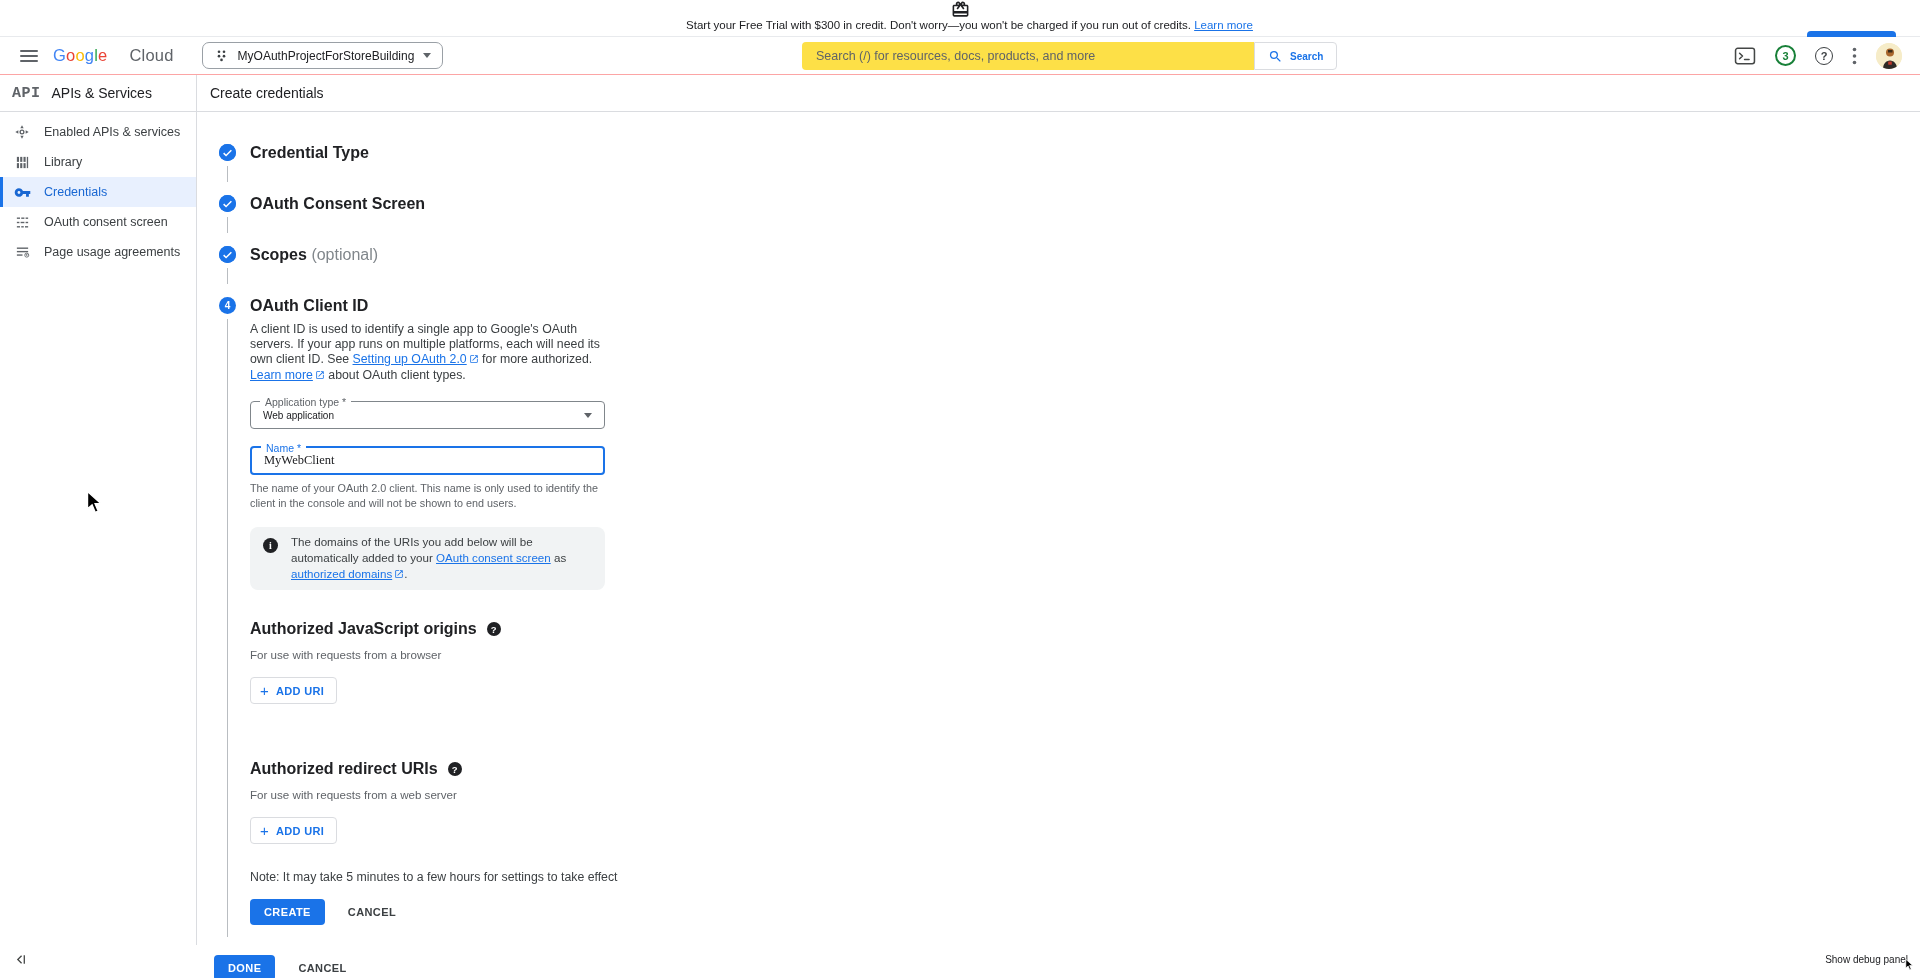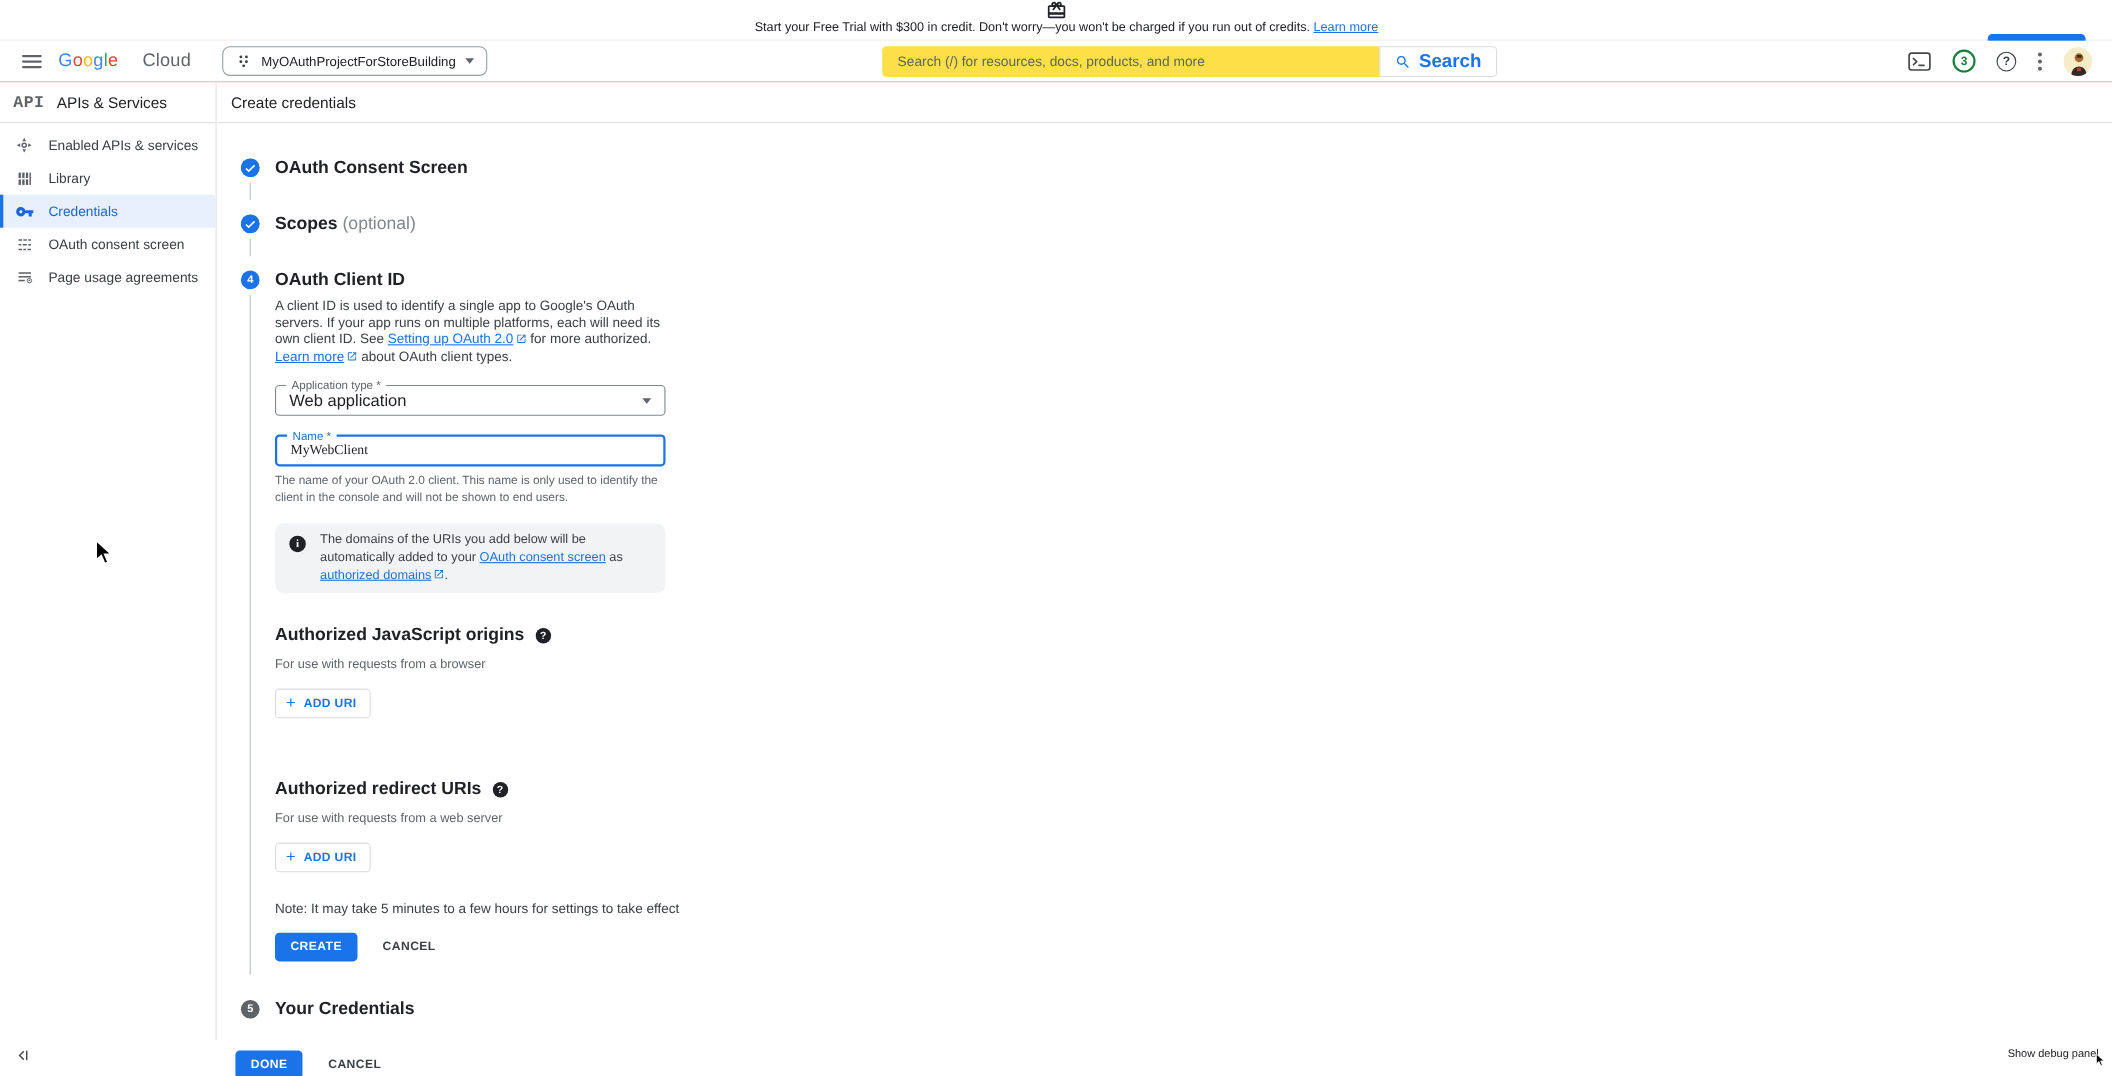--- a/index.html
+++ b/index.html
@@ -30,21 +30,21 @@
     display:flex; align-items:center; gap:9px; padding:0 11px; font-size:12px; color:#202124;
     background:#fff; cursor:pointer; font-family:inherit; }
   .caret-down { width:0; height:0; border-left:4.5px solid transparent; border-right:4.5px solid transparent;
     border-top:5px solid #5f6368; }
   .searchbar { position:absolute; left:802px; top:5px; display:flex; height:28px; }
   .search-input { width:452px; height:28px; background:#fde047; border:none; border-radius:4px 0 0 4px;
     padding:0 14px; font-size:12.5px; color:#202124; font-family:inherit; }
   .search-input::placeholder { color:#5f6368; }
   .search-btn { height:28px; display:flex; align-items:center; gap:7px; background:#fff;
     border:1px solid #dadce0; border-radius:0 4px 4px 0; padding:0 13px; color:#1a73e8;
-    font-size:17px; font-weight:bold; cursor:pointer; font-family:inherit; }
+    font-size:10px; font-weight:bold; cursor:pointer; font-family:inherit; }
   .nav-icons { margin-left:auto; display:flex; align-items:center; gap:19px; padding-right:6px; }
   .icon-btn { background:none; border:none; cursor:pointer; display:flex; align-items:center; justify-content:center; padding:0; }
   .badge-circle { width:21px; height:21px; border-radius:50%; border:2px solid #188038;
     color:#188038; font-size:11px; font-weight:bold; display:flex; align-items:center; justify-content:center; background:#fff; }
   .help-circle { width:18px; height:18px; border-radius:50%; border:1.8px solid #3c4043;
     color:#3c4043; font-size:11px; font-weight:bold; display:flex; align-items:center; justify-content:center; }
   .avatar { width:26px; height:26px; border-radius:50%; overflow:hidden; background:#f6ecc8; }
 
   
   .app { display:flex; height:903px; position:relative; }
@@ -80,21 +80,21 @@
   .step-gap { height:34px; }
   .step-body4 { padding-bottom:28px; }
 
   
   .intro { width:356px; font-size:12.3px; line-height:15px; color:#3c4043; margin-top:8px; }
   .ext-icon { display:inline-block; vertical-align:-1px; margin-left:2px; }
   .field { position:relative; width:355px; border:1px solid #80868b; border-radius:4px;
     height:28px; display:flex; align-items:center; padding:0 12px; margin-top:17px; background:#fff; }
   .field .flabel { position:absolute; top:-6px; left:9px; background:#fff; padding:0 5px;
     font-size:10.5px; color:#5f6368; white-space:nowrap; }
-  .field .fvalue { font-size:15px; color:#202124; }
+  .field .fvalue { font-size:10px; color:#202124; }
   .field.select { cursor:pointer; }
   .field.select .caret-down { position:absolute; right:12px; }
   .field.focused { border:2px solid #1a73e8; height:29px; }
   .field.focused .flabel { color:#1a73e8; }
   .ninput { border:none; outline:none; width:100%; font-size:12.5px; color:#202124; font-family:Liberation Serif, serif; background:transparent; }
   .helper { width:352px; font-size:10.8px; line-height:14.5px; color:#5f6368; margin-top:6px; }
   .infobox { width:355px; background:#f1f3f4; border-radius:8px; margin-top:17px;
     padding:7px 16px 7px 13px; display:flex; gap:13px; font-size:11.6px; line-height:16px;
     color:#3c4043; align-items:flex-start; }
   .info-i { width:15px; height:15px; border-radius:50%; background:#202124; color:#fff;
@@ -282,20 +282,35 @@
         <span>Page usage agreements</span>
       </div>
     </div>
   </div>
 
   <div class="main">
     <div class="main-head">Create credentials</div>
 
     <div class="stepper">
 
+      <div class="step">
+        <div class="rail">
+          <span class="marker done">
+            <svg width="17" height="17" viewBox="0 0 24 24">
+                <circle cx="12" cy="12" r="12" fill="#1a73e8"></circle>
+                <path d="M10 14.8 7.3 12.1l-1.5 1.5 4.2 4.2 8.2-8.2-1.5-1.5z" fill="#fff"></path>
+              </svg>
+          </span>
+          <div class="rail-line"></div>
+        </div>
+        <div>
+          <div class="step-title">Credential Type</div>
+          <div class="step-gap"></div>
+        </div>
+      </div>
 
       <div class="step">
         <div class="rail">
           <span class="marker done">
             <svg width="17" height="17" viewBox="0 0 24 24">
                 <circle cx="12" cy="12" r="12" fill="#1a73e8"></circle>
                 <path d="M10 14.8 7.3 12.1l-1.5 1.5 4.2 4.2 8.2-8.2-1.5-1.5z" fill="#fff"></path>
               </svg>
           </span>
           <div class="rail-line"></div>

